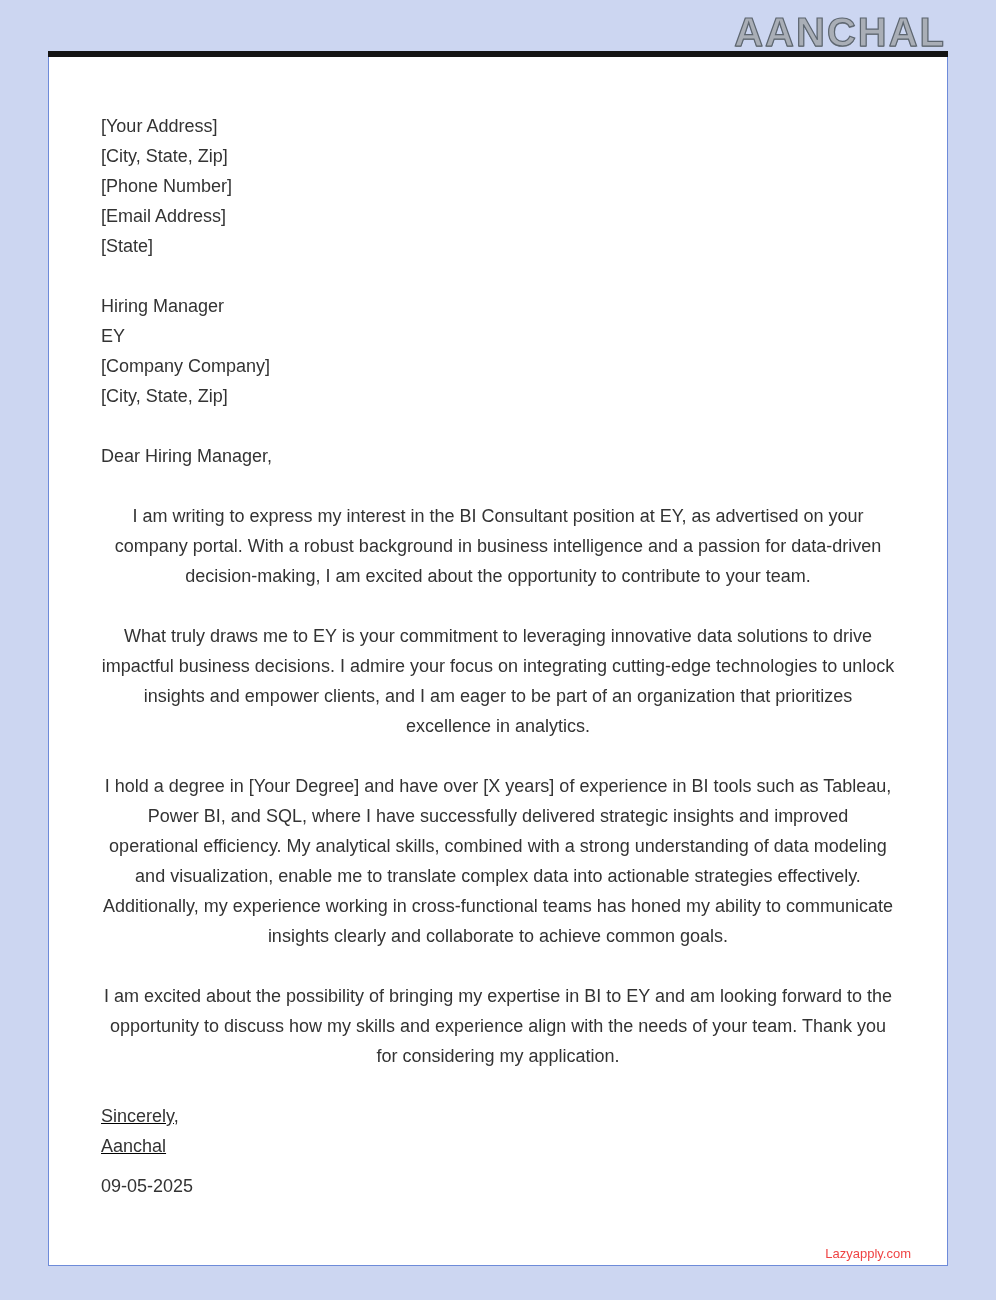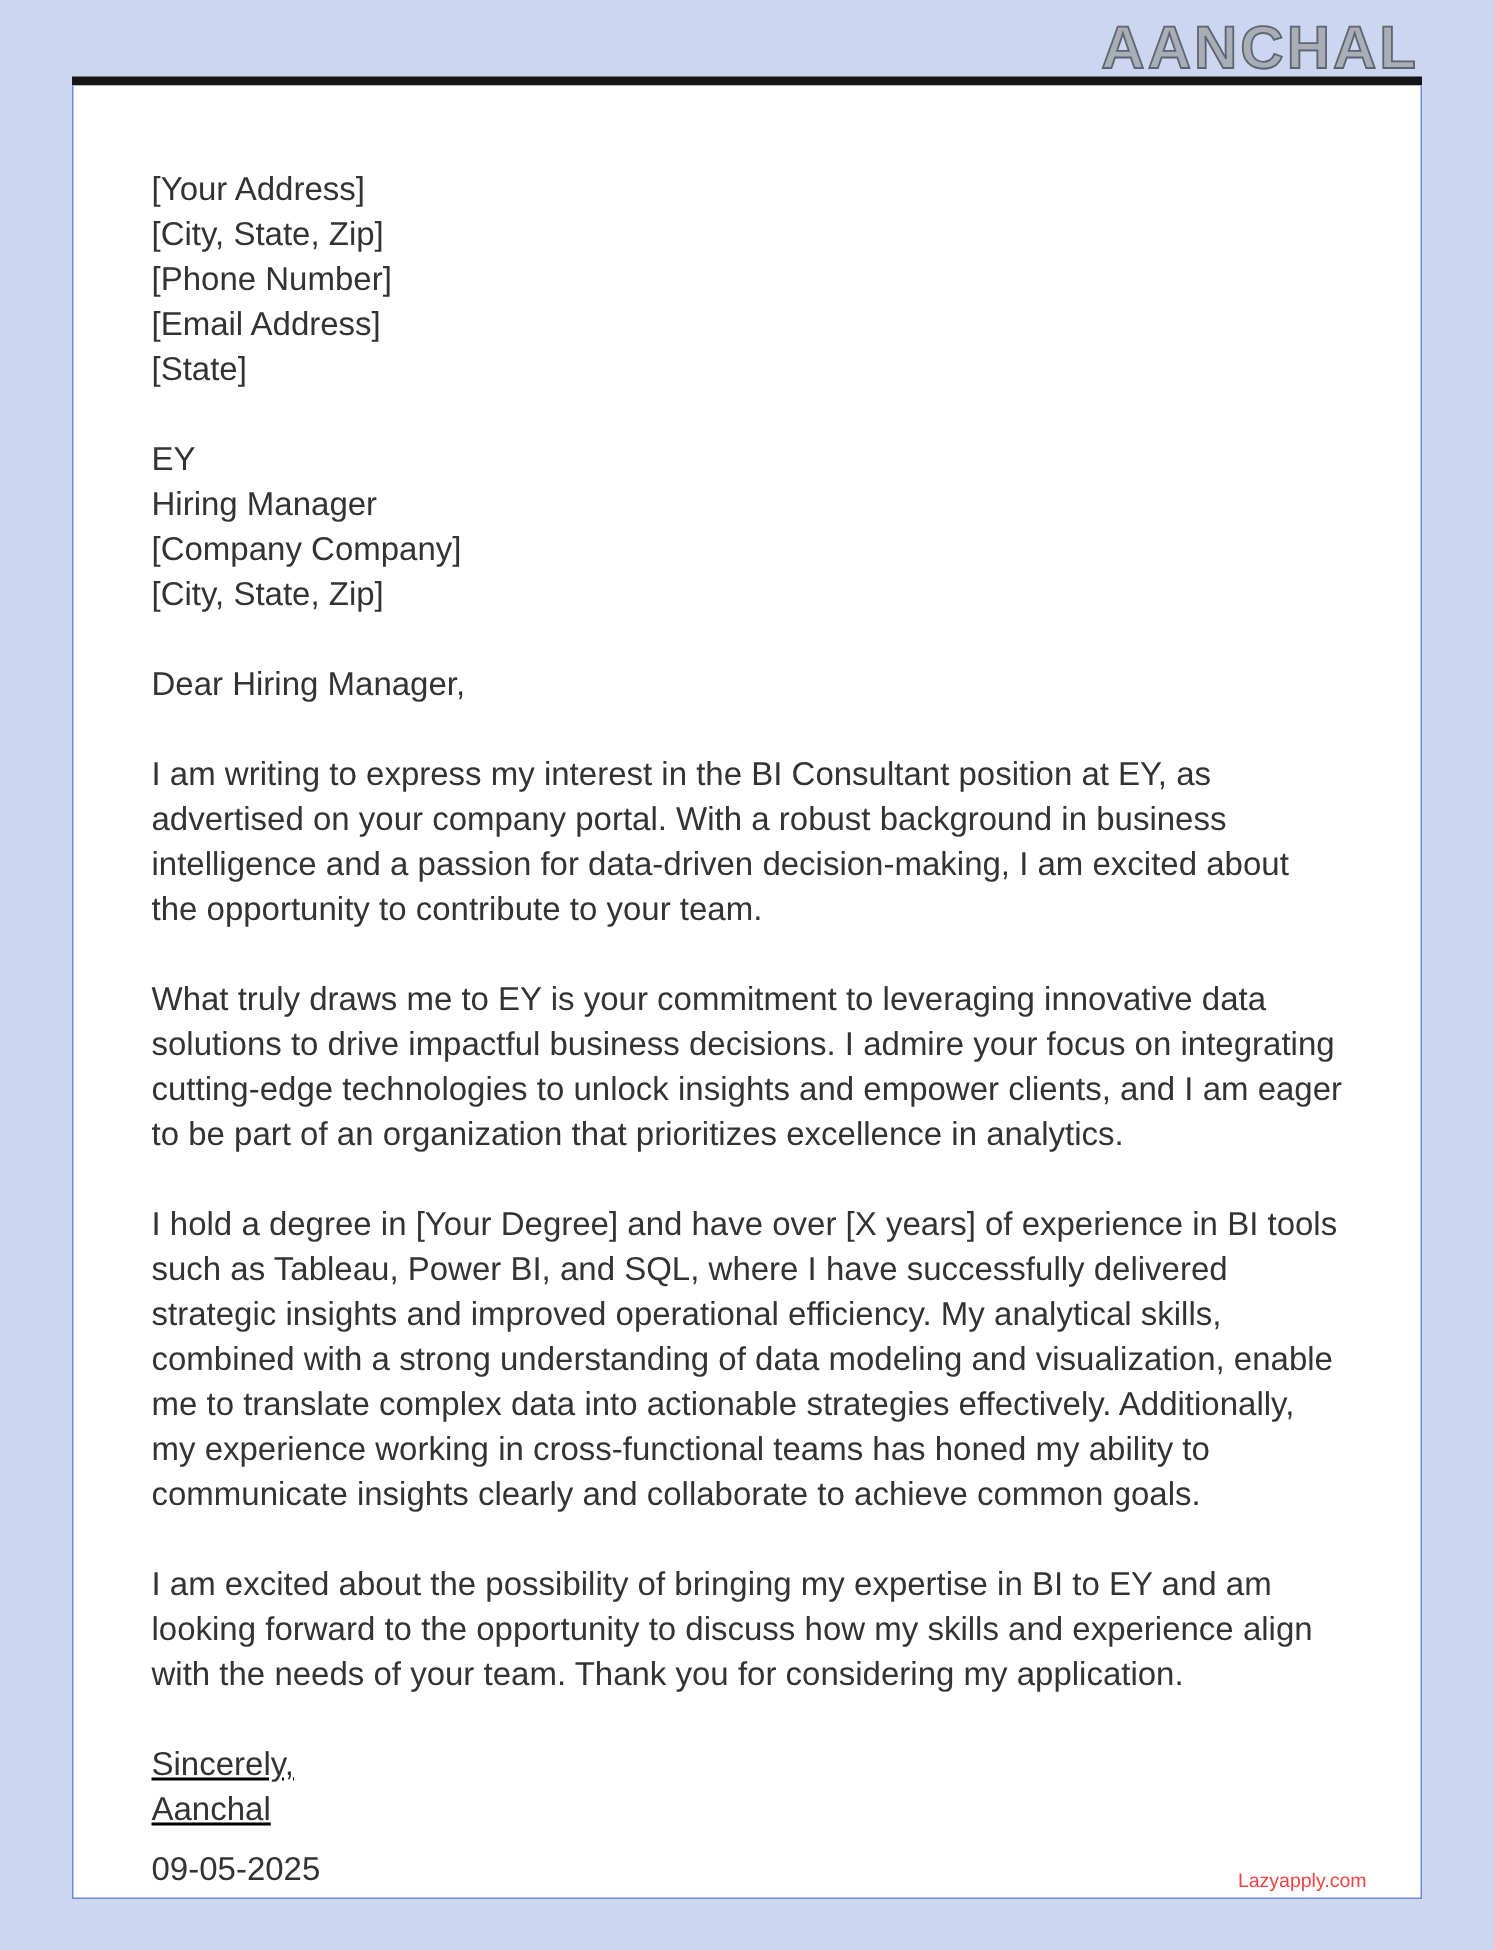--- a/index.html
+++ b/index.html
@@ -37,26 +37,26 @@
     left: 48px;
     right: 48px;
     top: 57px;
     bottom: 34px;
     background: #ffffff;
     border: 1px solid #6e8bd9;
     border-top: none;
     padding: 54px 52px 20px 52px;
   }
   .page p {
-    font-size: 22px;
+    font-size: 18px;
     line-height: 30px;
     color: #333333;
   }
   .block { margin-bottom: 30px; }
-  .para { margin-bottom: 30px; max-width: 794px; }
+  .para { margin-bottom: 30px; max-width: 794px; text-align: center; }
   .closing-block { margin-bottom: 0; text-decoration: underline; }
   .date-link {
     display: inline-block;
     margin-top: 10px;
     color: #2193ef;
     cursor: pointer;
   }
   .footer-link {
     position: absolute;
     right: 36px;
@@ -77,22 +77,22 @@
 
   <div class="block">
     <p>[Your Address]</p>
     <p>[City, State, Zip]</p>
     <p>[Phone Number]</p>
     <p>[Email Address]</p>
     <p>[State]</p>
   </div>
 
   <div class="block">
+    <p>Hiring Manager</p>
     <p>EY</p>
-    <p>Hiring Manager</p>
     <p>[Company Company]</p>
     <p>[City, State, Zip]</p>
   </div>
 
   <div class="block">
     <p>Dear Hiring Manager,</p>
   </div>
 
   <p class="para">I am writing to express my interest in the BI Consultant position at EY, as advertised on your company portal. With a robust background in business intelligence and a passion for data-driven decision-making, I am excited about the opportunity to contribute to your team.</p>
   <p class="para">What truly draws me to EY is your commitment to leveraging innovative data solutions to drive impactful business decisions. I admire your focus on integrating cutting-edge technologies to unlock insights and empower clients, and I am eager to be part of an organization that prioritizes excellence in analytics.</p>

